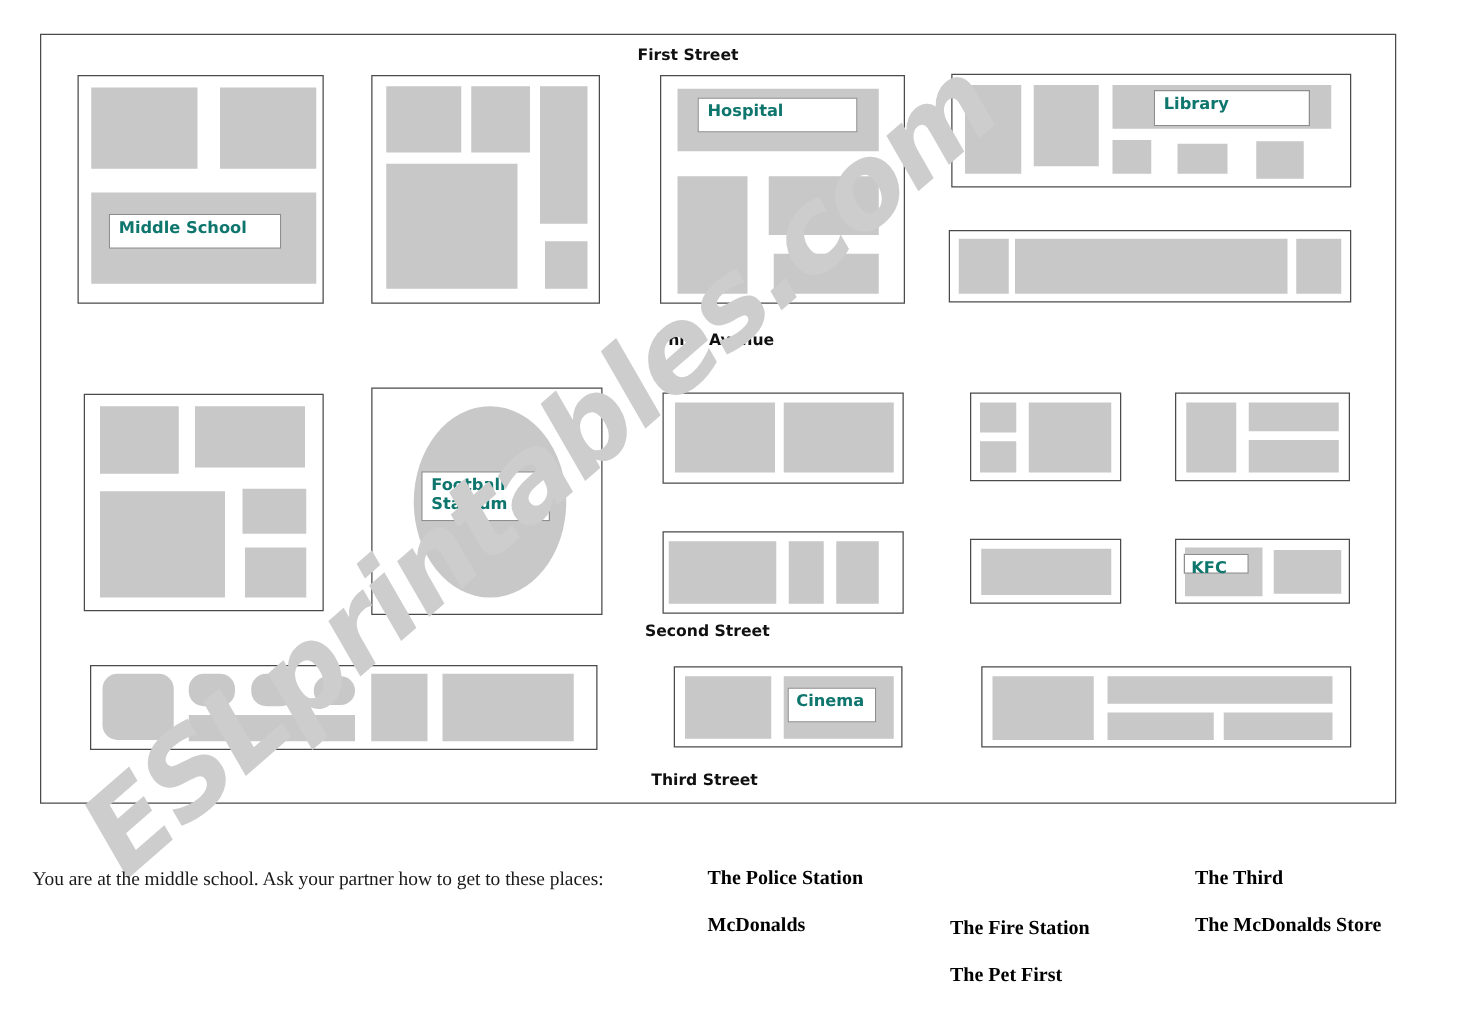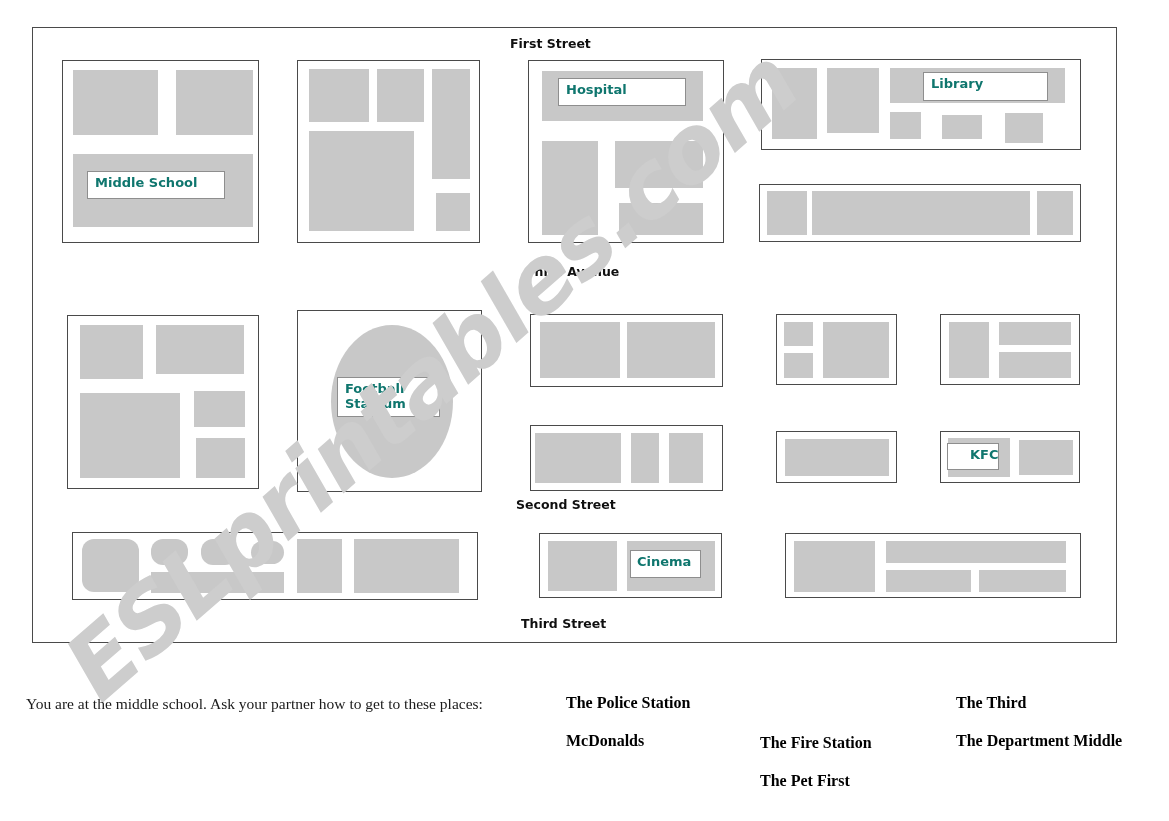--- a/index.html
+++ b/index.html
@@ -220,21 +220,21 @@
 </div>
 
 <div class="block" style="left:776px; top:431px; width:121px; height:52px;">
   <div class="bld" style="left:8px; top:7px;    width:104px; height:37px;"></div>
 </div>
 
 <div class="block" style="left:940px; top:431px; width:140px; height:52px;">
   <div class="bld" style="left:7px; top:6px;    width:62px;  height:39px;"></div>
   <div class="bld" style="left:78px; top:8px;   width:54px;  height:35px;"></div>
 </div>
-<div class="place-label" style="left:947px; top:443px; width:52px; height:27px; padding-left:22px;">KFC</div>
+<div class="place-label" style="left:947px; top:443px; width:52px; height:16px; padding-left:5px;">KFC</div>
 
 <div class="block" style="left:72px; top:532px; width:406px; height:68px;">
   <div class="bld round" style="left:9px; top:6px;   width:57px;  height:53px;"></div>
   <div class="bld round" style="left:78px; top:6px;  width:37px;  height:26px;"></div>
   <div class="bld round" style="left:128px; top:6px; width:36px;  height:26px;"></div>
   <div class="bld round" style="left:178px; top:8px; width:33px;  height:23px;"></div>
   <div class="bld" style="left:78px; top:39px; width:133px; height:21px;"></div>
   <div class="bld" style="left:224px; top:6px; width:45px;  height:54px;"></div>
   <div class="bld" style="left:281px; top:6px; width:105px; height:54px;"></div>
 </div>
@@ -253,14 +253,14 @@
 </div>
 
 <div id="task-area">
   <div id="instruction">You are at the middle school.  Ask your partner how to get to these places:</div>
 
   <div class="place-item col1 row1">The Police Station</div>
   <div class="place-item col2 row1">The Fire Station</div>
   <div class="place-item col3 row1">The Third</div>
   <div class="place-item col1 row2">McDonalds</div>
   <div class="place-item col2 row2">The Pet First</div>
-  <div class="place-item col3 row2">The Department Middle</div>
+  <div class="place-item col3 row2">The McDonalds Store</div>
 </div>
 
 </body></html>

